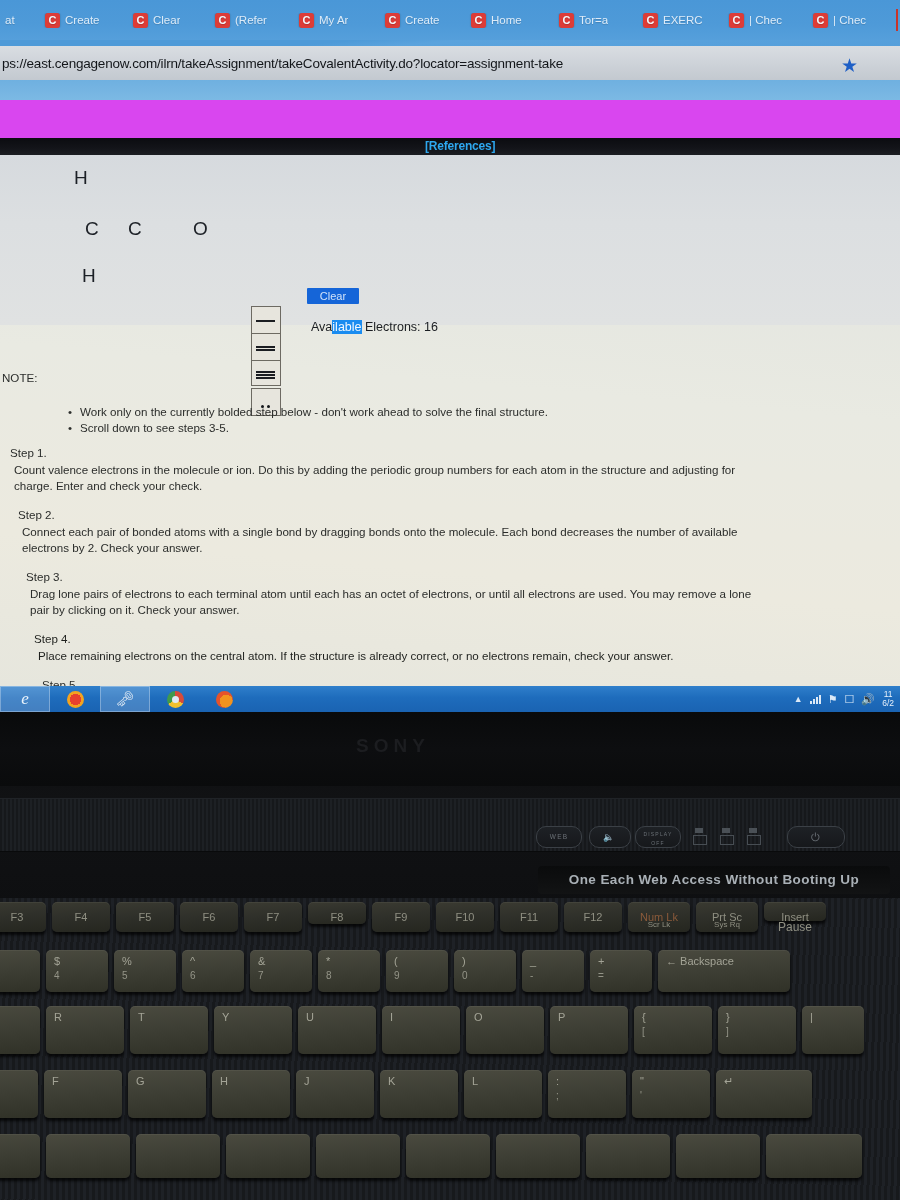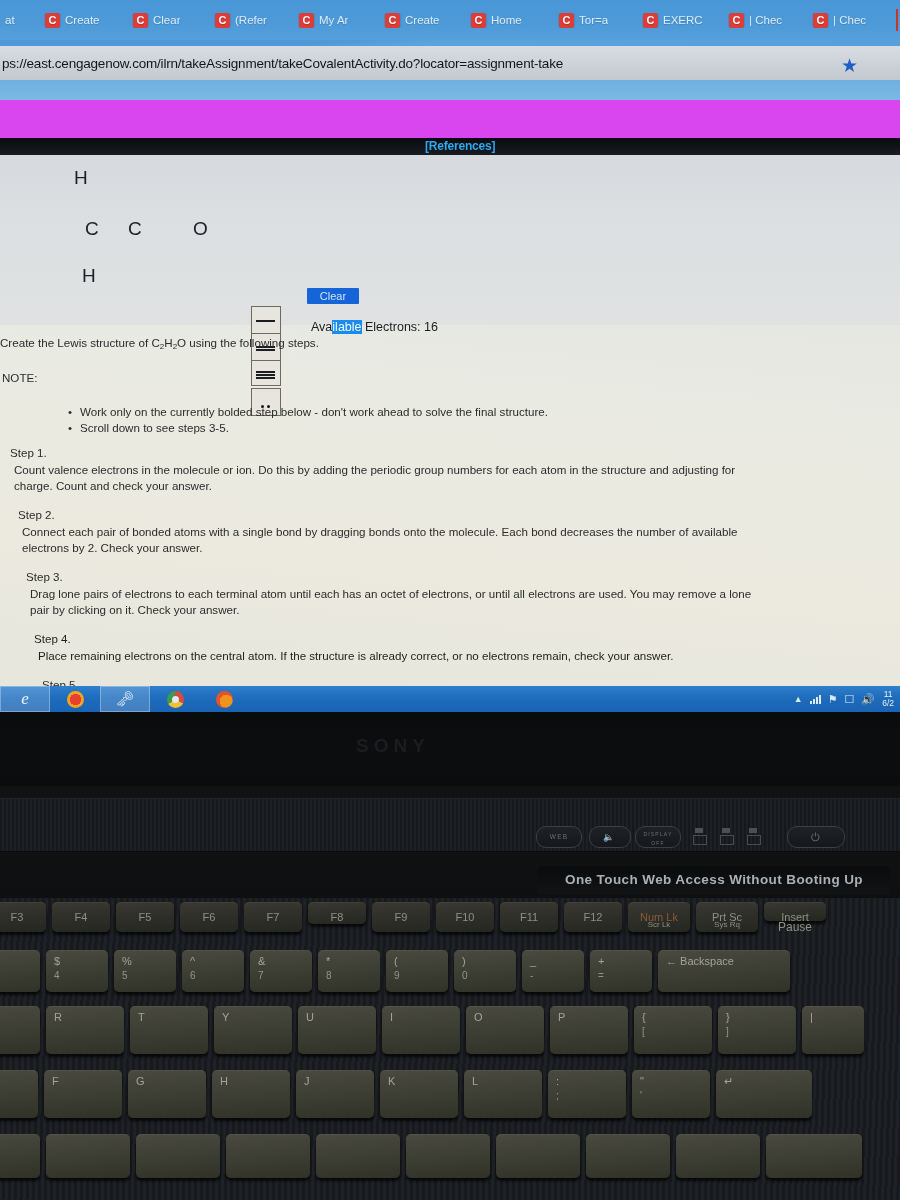--- a/index.html
+++ b/index.html
@@ -210,27 +210,26 @@
         </div>
       </div>
     <div class="lonepair">
       <span class="dot" style="left:9px;top:16px"></span>
       <span class="dot" style="left:15px;top:16px"></span>
     </div>
 
     <div class="avail"><span>Ava</span><span class="sel">ilable</span><span> Electrons: 16</span></div>
 
     <div class="prose" id="prose">
-        <div class="ln" style="left: 0px; top: 0px;">Create the Lewis structure of C<span class="sub">2</span>H<span class="sub">2</span>O using the following steps.</div>
         <div class="ln" style="left: 2px; top: 35px;">NOTE:</div>
         <div class="bul" style="left: 80px; top: 69px;">Work only on the currently bolded step below - don't work ahead to solve the final structure.</div>
         <div class="bul" style="left: 80px; top: 85px;">Scroll down to see steps 3-5.</div>
         <div class="ln" style="left: 10px; top: 110px;">Step 1.</div>
         <div class="ln" style="left: 14px; top: 127px;">Count valence electrons in the molecule or ion. Do this by adding the periodic group numbers for each atom in the structure and adjusting for</div>
-        <div class="ln" style="left: 14px; top: 143px;">charge. Count and check your answer.</div>
+        <div class="ln" style="left: 14px; top: 143px;">charge. Enter and check your check.</div>
         <div class="ln" style="left: 18px; top: 172px;">Step 2.</div>
         <div class="ln" style="left: 22px; top: 189px;">Connect each pair of bonded atoms with a single bond by dragging bonds onto the molecule. Each bond decreases the number of available</div>
         <div class="ln" style="left: 22px; top: 205px;">electrons by 2. Check your answer.</div>
         <div class="ln" style="left: 26px; top: 234px;">Step 3.</div>
         <div class="ln" style="left: 30px; top: 251px;">Drag lone pairs of electrons to each terminal atom until each has an octet of electrons, or until all electrons are used. You may remove a lone</div>
         <div class="ln" style="left: 30px; top: 267px;">pair by clicking on it. Check your answer.</div>
         <div class="ln bold" style="left: 34px; top: 296px;">Step 4.</div>
         <div class="ln bold" style="left: 38px; top: 313px;">Place remaining electrons on the central atom. If the structure is already correct, or no electrons remain, check your answer.</div>
         <div class="ln" style="left: 42px; top: 342px;">Step 5.</div>
       </div>
@@ -291,21 +290,21 @@
   <div class="hwled" style="left:719px;">
     <span style="position:absolute;left:3px;top:0;width:8px;height:5px;background:#4a5056;display:block;"></span>
     <span style="position:absolute;left:1px;top:7px;width:12px;height:8px;border:1px solid #474d53;display:block;"></span>
   </div>
   <div class="hwled" style="left:746px;">
     <span style="position:absolute;left:3px;top:0;width:8px;height:5px;background:#4a5056;display:block;"></span>
     <span style="position:absolute;left:1px;top:7px;width:12px;height:8px;border:1px solid #474d53;display:block;"></span>
   </div>
   <div class="hwbtn" style="left:787px;width:56px;font-size:11px;">⏻</div>
 
-  <div class="onetouch">One Touch Web Access Without Booting Up</div>
+  <div class="onetouch">One Each Web Access Without Booting Up</div>
 
   <div class="keys" id="keys">
       <div class="krow" style="top: 4px; left: -12px;">
         <div class="key dark" style="width: 58px; height: 30px;">
           <span class="kc">F3</span>
         </div>
         <div class="key dark" style="width: 58px; height: 30px;">
           <span class="kc">F4</span>
         </div>
         <div class="key dark" style="width: 58px; height: 30px;">

